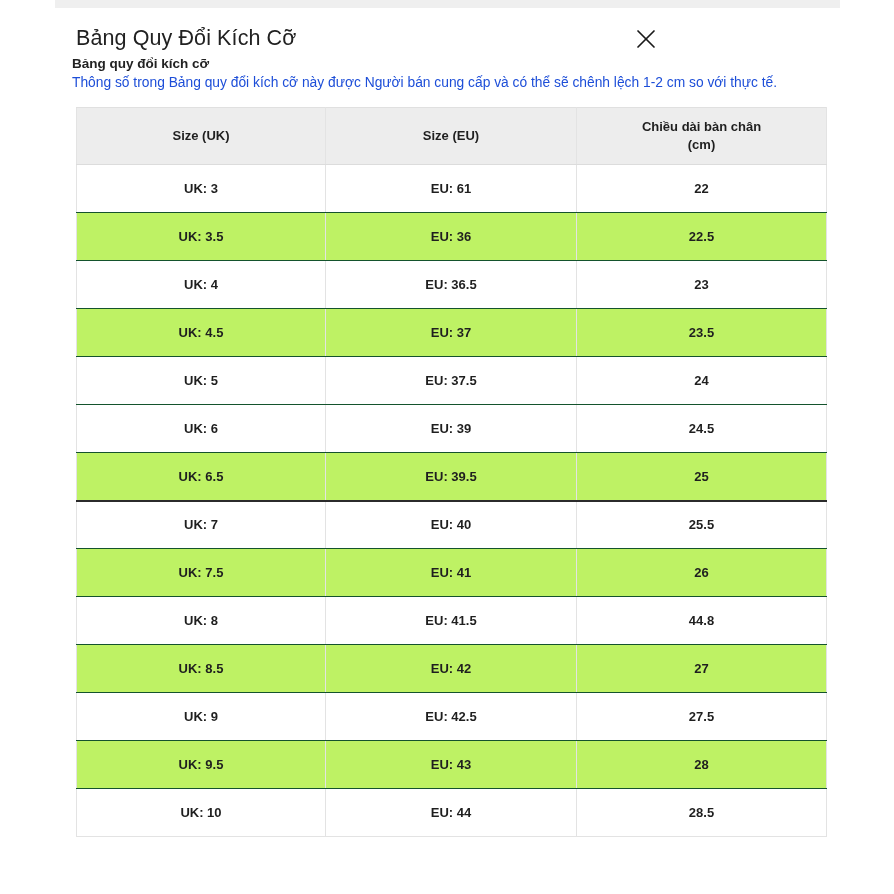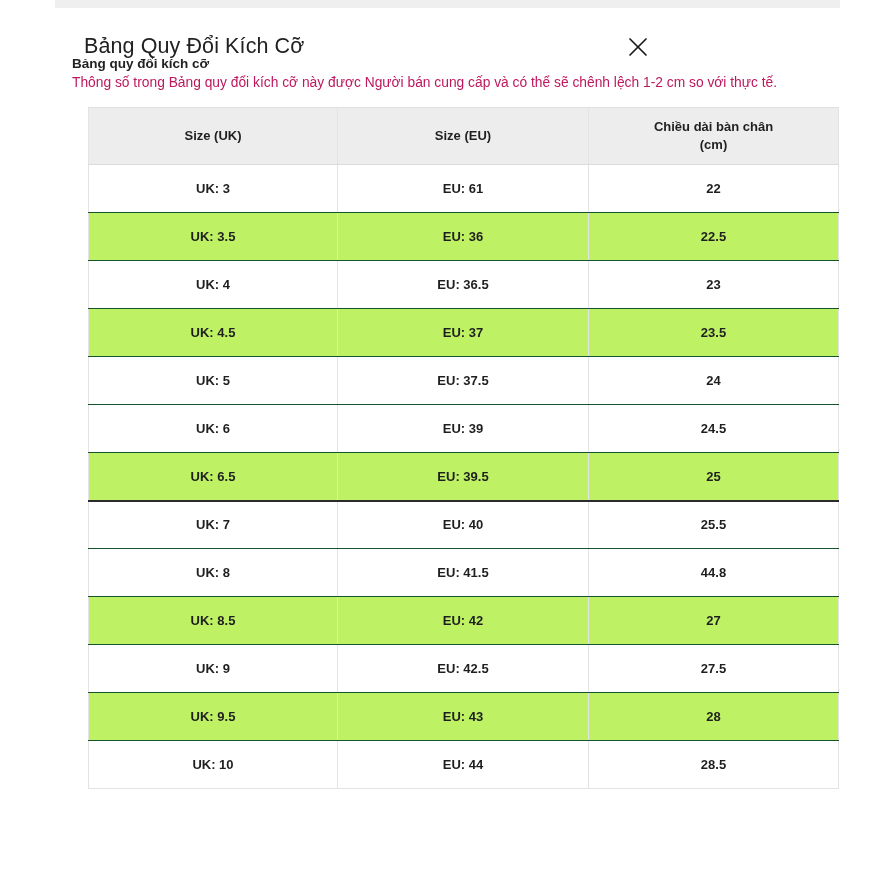--- a/index.html
+++ b/index.html
@@ -28,21 +28,21 @@
     background: #efefef;
   }
 
   .modal {
     position: absolute;
     top: 0;
     left: 0;
     width: 723px;
     height: 894px;
     background: transparent;
-    padding: 12px;
+    padding: 4px;
   }
 
   .modal-header {
     position: relative;
     padding: 22px 0 0 0;
   }
 
   .page-title {
     position: absolute;
     left: 72px;
@@ -82,28 +82,28 @@
     line-height: 1.35;
     white-space: nowrap;
   }
 
   .description {
     position: absolute;
     left: 72px;
     top: 73px;
     font-size: 13.8px;
     font-weight: 400;
-    color: #be185d;
+    color: #1d4ed8;
     line-height: 1.4;
     white-space: nowrap;
   }
 
   .table-wrap {
     position: absolute;
-    left: 88px;
+    left: 76px;
     top: 107px;
     width: 750px;
   }
 
   table.size-table {
     width: 750px;
     border-collapse: collapse;
     table-layout: fixed;
     font-size: 13px;
   }
@@ -233,20 +233,25 @@
           <tr class="alt">
             <td>UK: 6.5</td>
             <td>EU: 39.5</td>
             <td>25</td>
           </tr>
           <tr class="section-break">
             <td>UK: 7</td>
             <td>EU: 40</td>
             <td>25.5</td>
           </tr>
+          <tr class="alt">
+            <td>UK: 7.5</td>
+            <td>EU: 41</td>
+            <td>26</td>
+          </tr>
           <tr>
             <td>UK: 8</td>
             <td>EU: 41.5</td>
             <td>44.8</td>
           </tr>
           <tr class="alt">
             <td>UK: 8.5</td>
             <td>EU: 42</td>
             <td>27</td>
           </tr>

